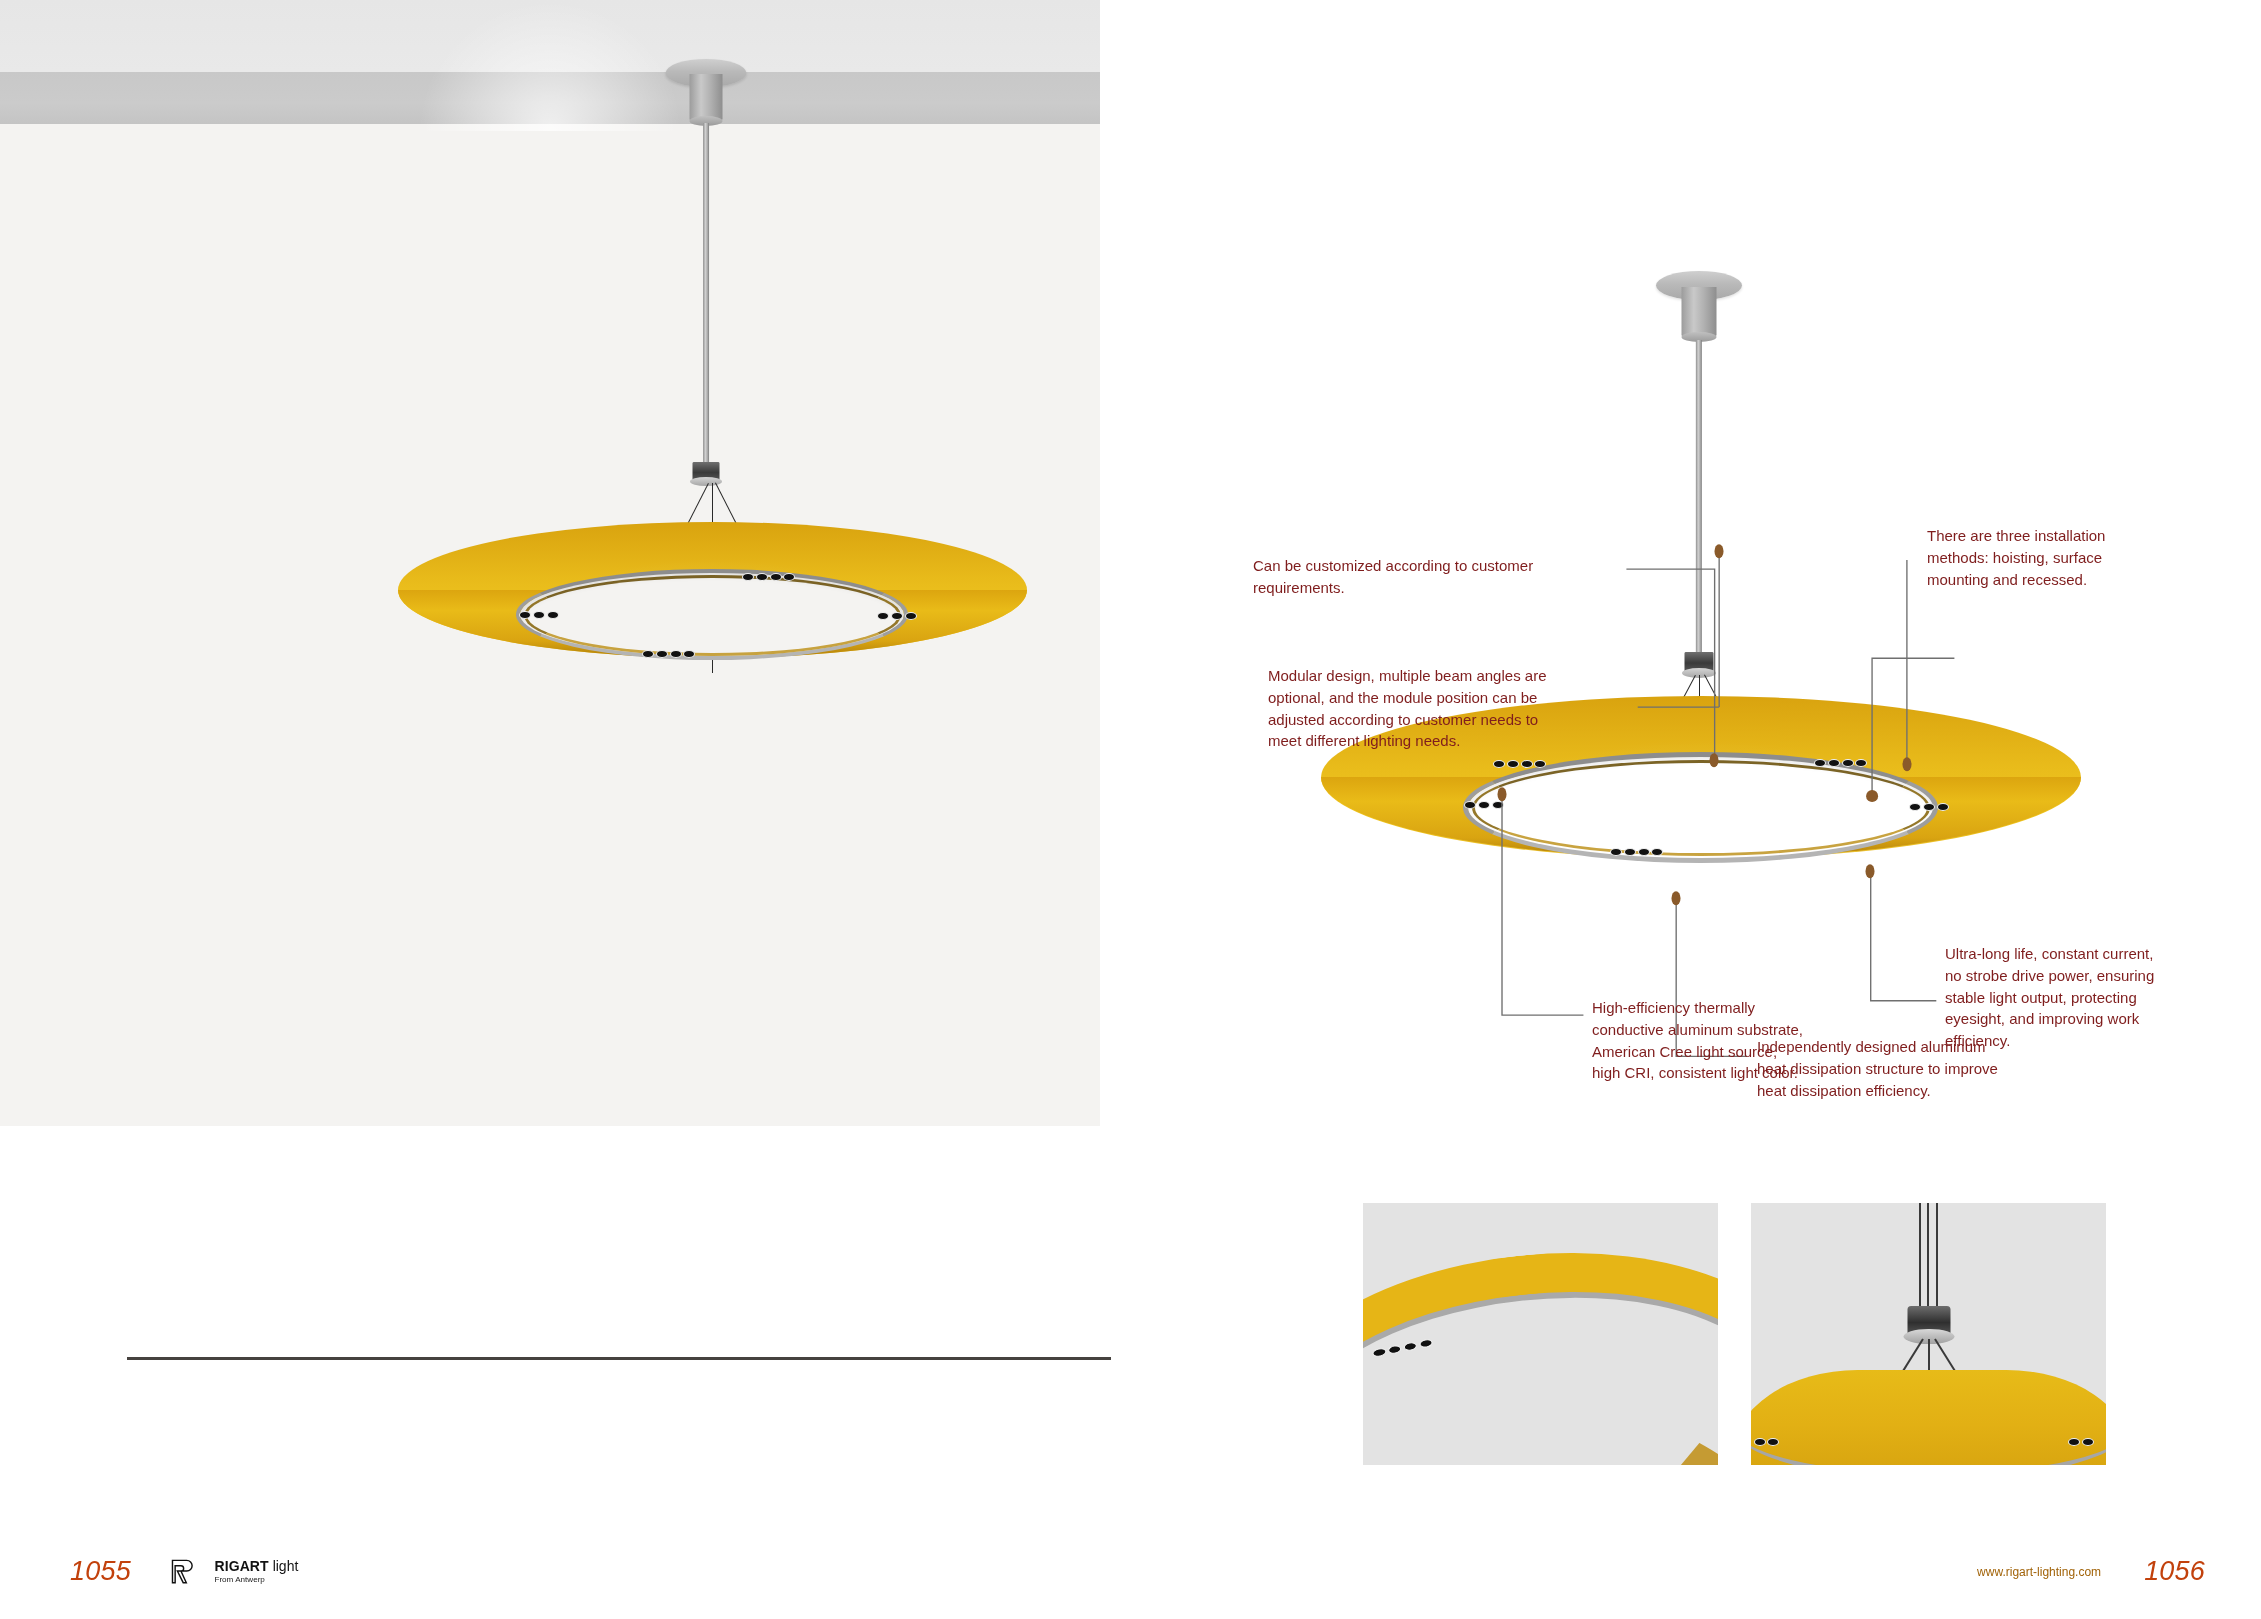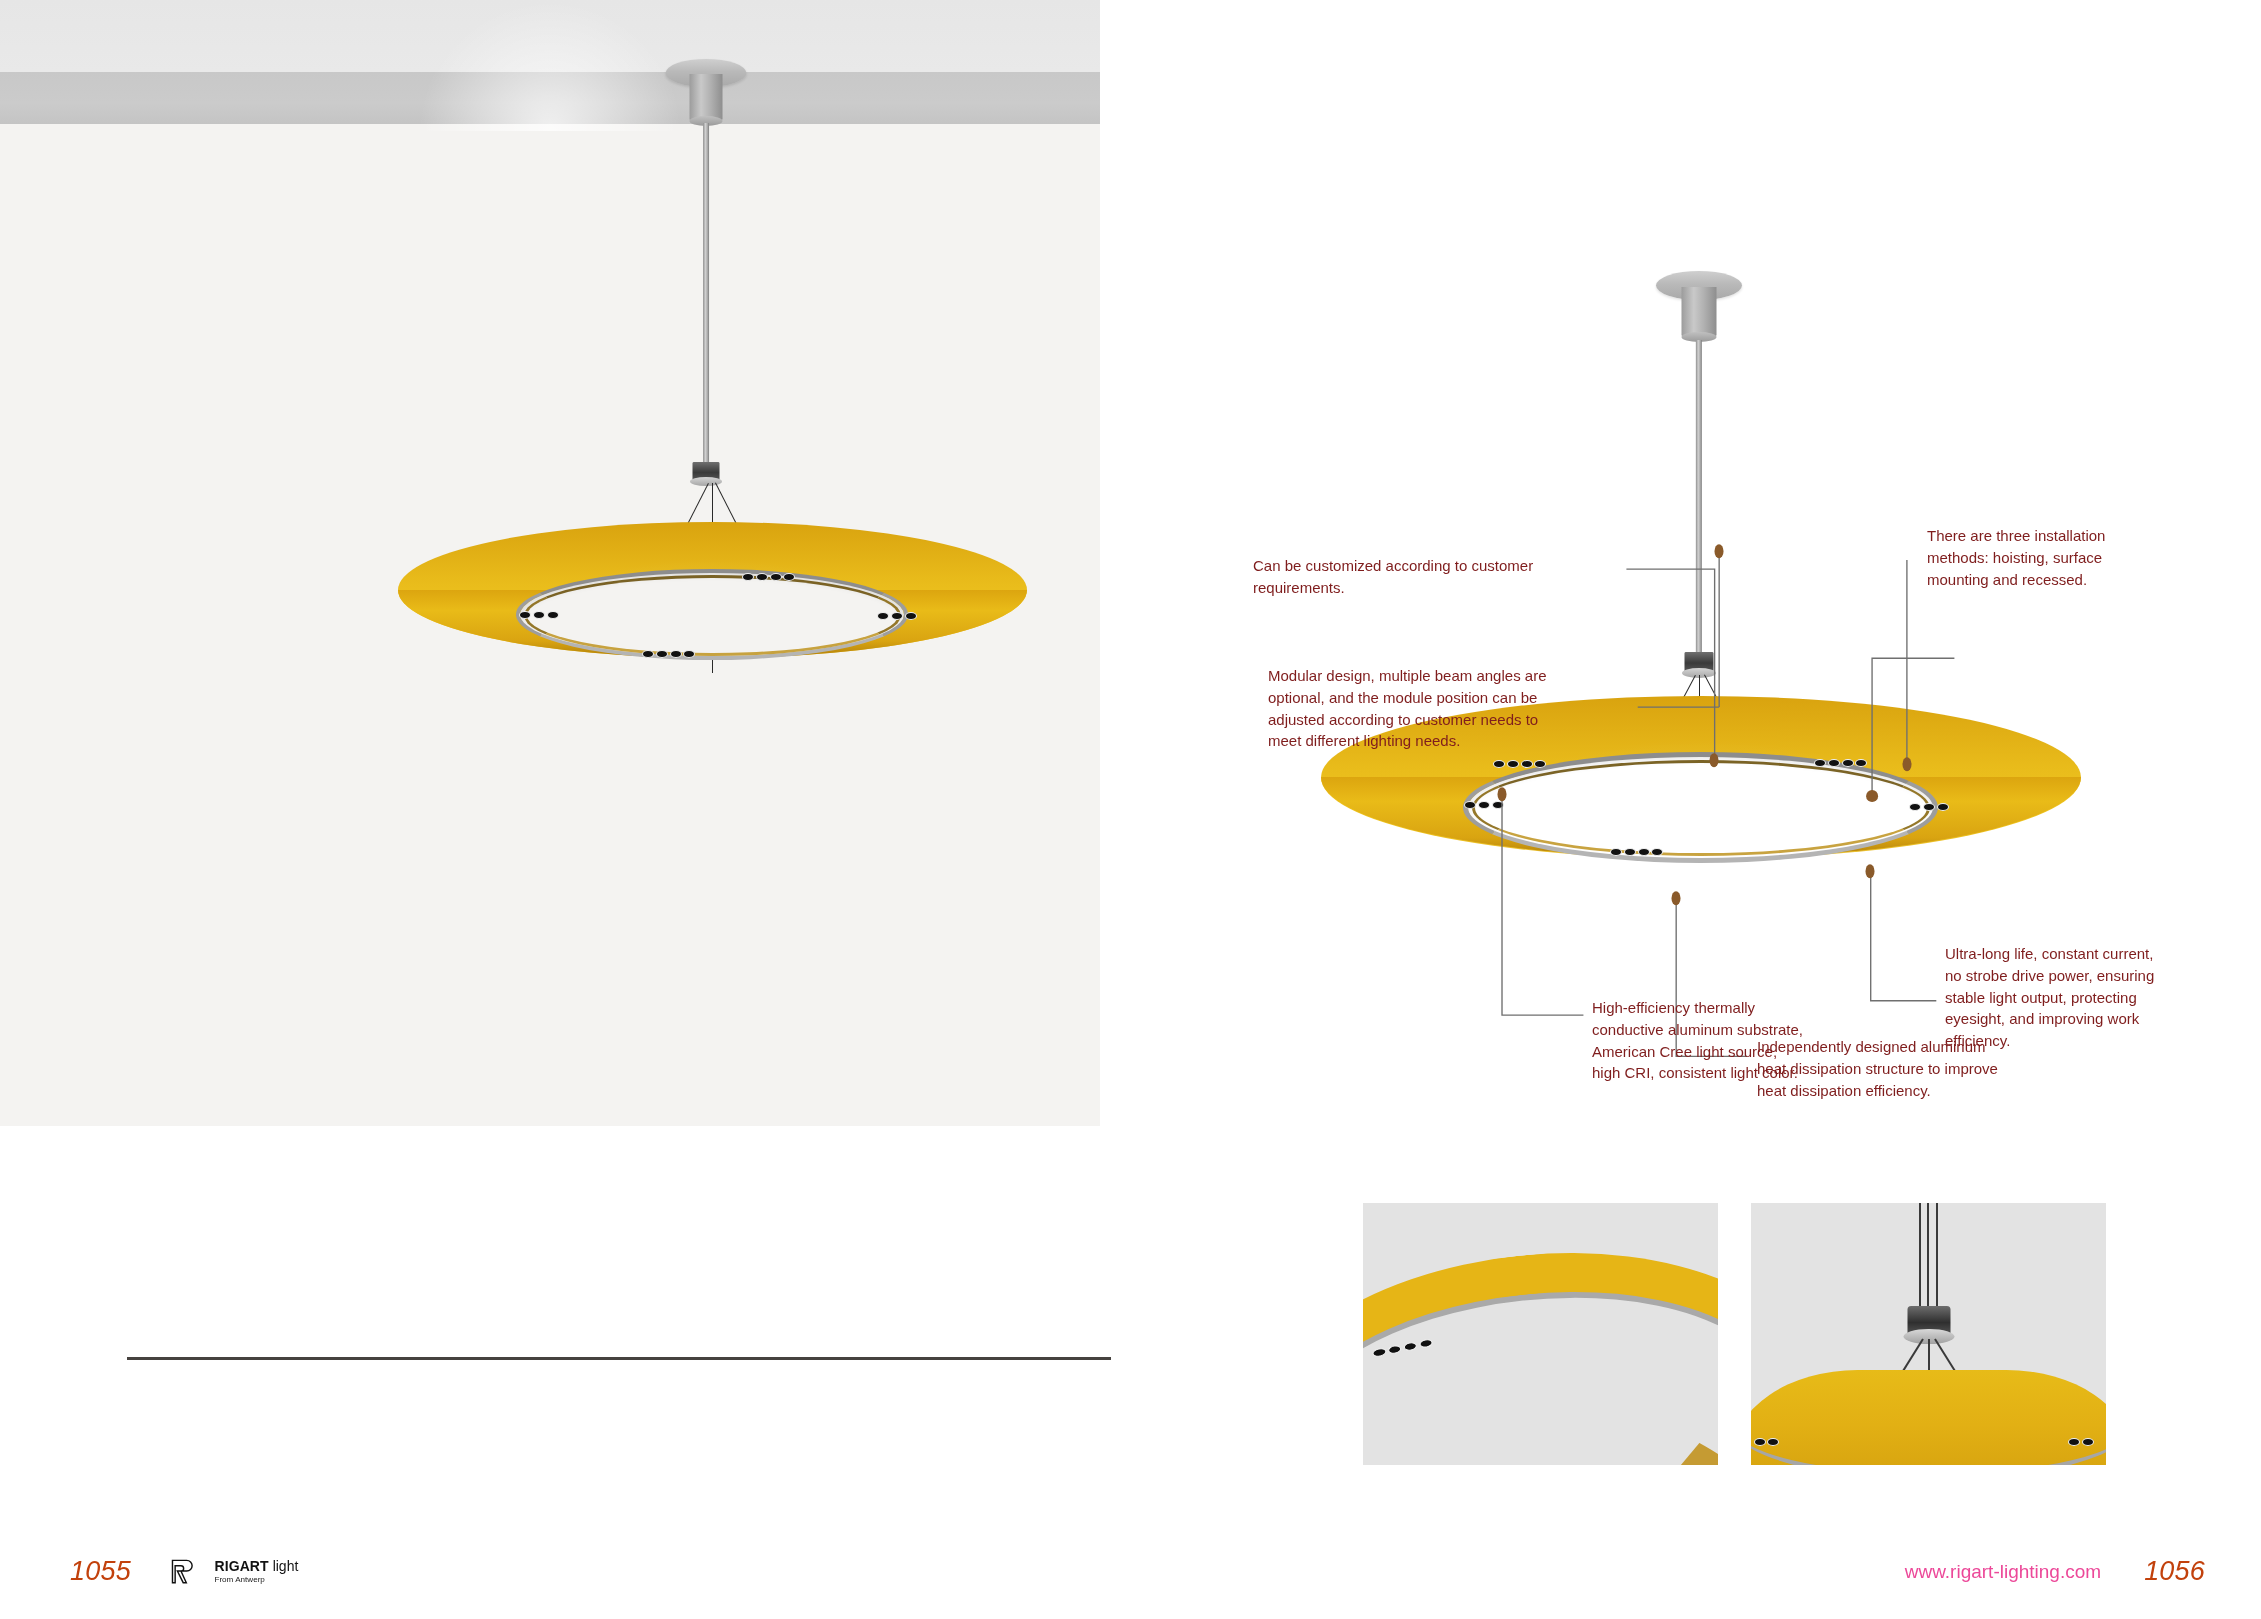--- a/index.html
+++ b/index.html
@@ -136,21 +136,21 @@
   .brand-text { display: flex; flex-direction: column; line-height: 1; }
   .brand-name { font-size: 14px; color: #121212; }
   .brand-name b { font-weight: 700; letter-spacing: 0.1px; }
   .brand-name span { font-weight: 400; }
   .brand-sub { font-size: 8.1px; color: #1a1a1a; margin-top: 2.7px; }
 
   .footer-right {
     position: absolute; right: 72px; bottom: 32px;
     display: flex; align-items: center; gap: 43px;
   }
-  .site-url { font-size: 19px; color: #ec4899; }
+  .site-url { font-size: 12px; color: #a16207; }
 
   
   .right-page { position: absolute; left: 1131px; top: 0; width: 1146px; height: 1619px; }
 
   .diagram { position: absolute; left: 0; top: 0; width: 1146px; height: 1131px; }
 
   .callout { position: absolute; color: #7f1d1d; font-size: 15px; line-height: 1.45; }
 
   .leader { position: absolute; pointer-events: none; }
   .dot {

